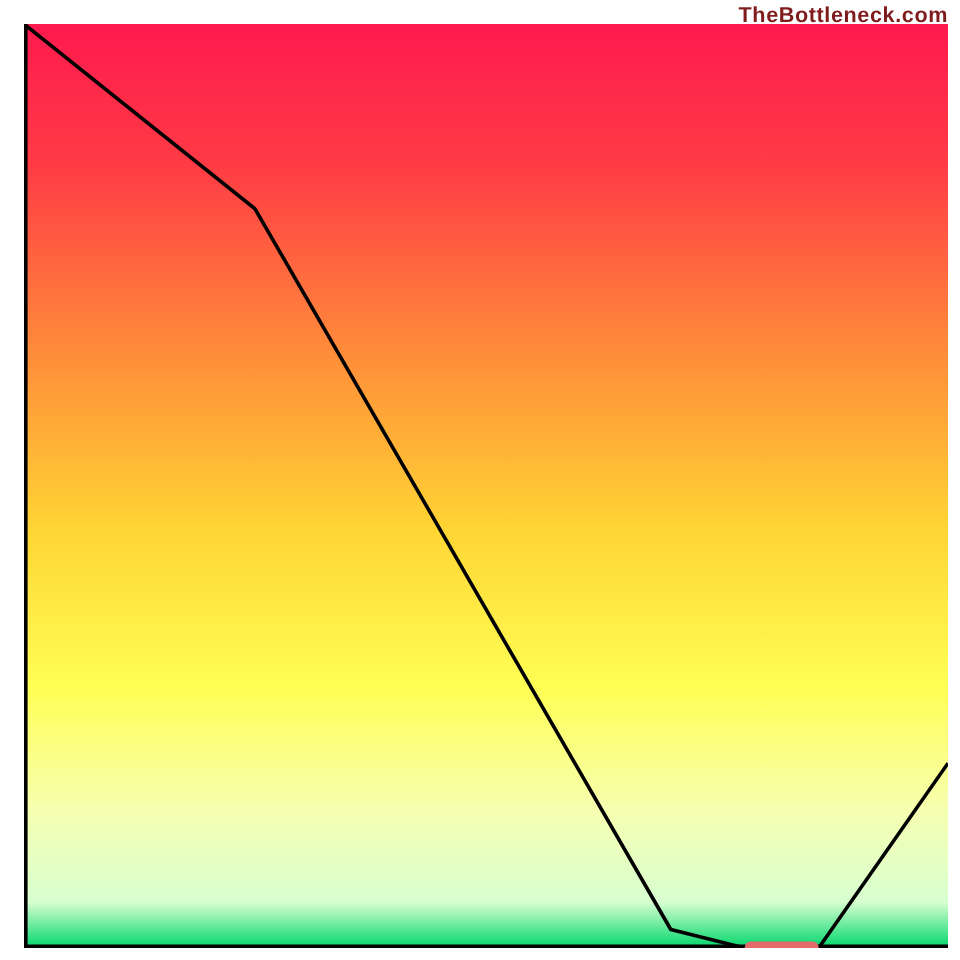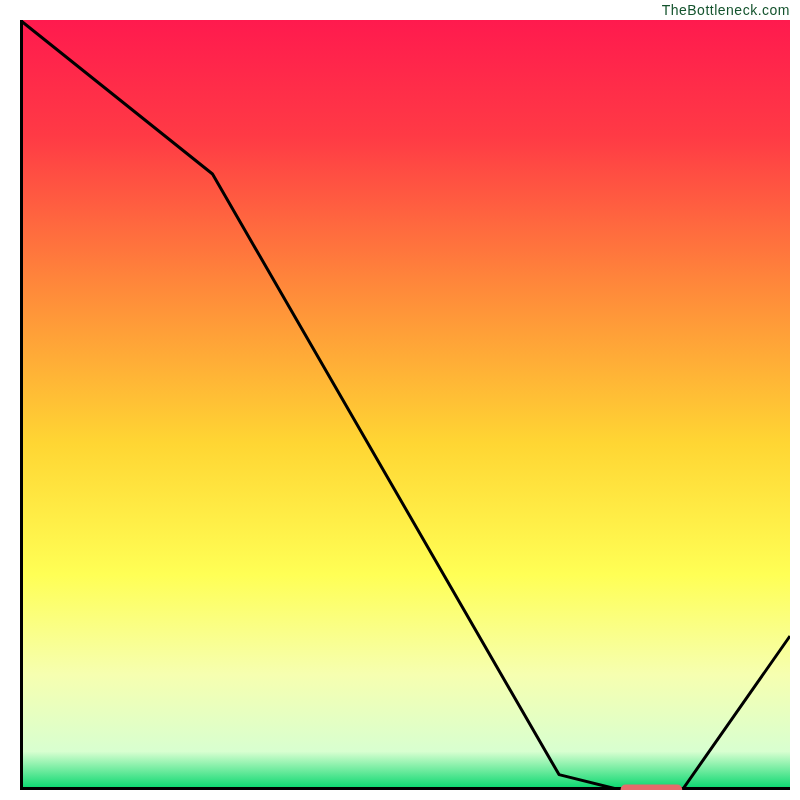--- a/index.html
+++ b/index.html
@@ -13,23 +13,23 @@
   }
   .chart-wrap {
     position: relative;
     width: 800px;
     height: 800px;
   }
   .watermark {
     position: absolute;
     top: 2px;
     right: 10px;
-    font-size: 14px;
-    font-weight: normal;
-    color: #14532d;
+    font-size: 18px;
+    font-weight: bold;
+    color: #7f1d1d;
     letter-spacing: 0.5px;
   }
   svg.plot {
     position: absolute;
     left: 20px;
     top: 20px;
   }
 </style>
 </head>
 <body>

